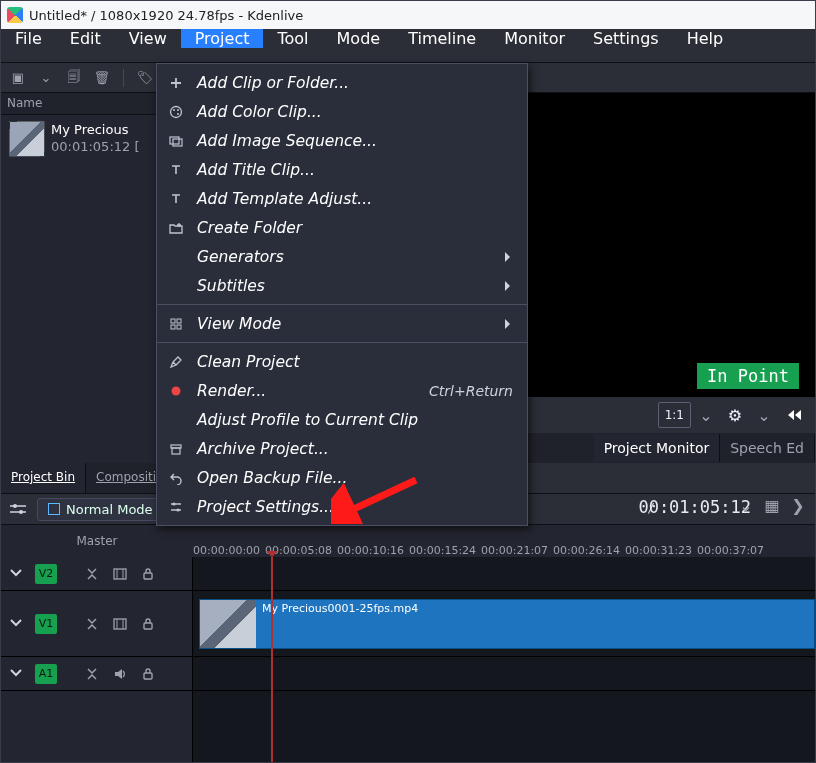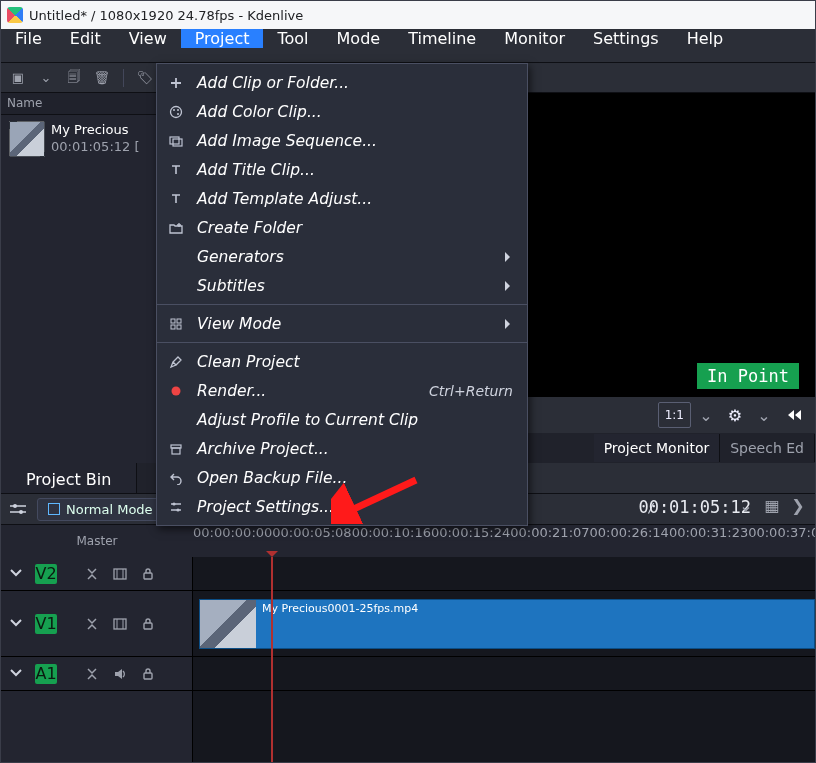--- a/index.html
+++ b/index.html
@@ -49,34 +49,34 @@
   .playrow{position:absolute;left:0;right:0;bottom:30px;height:36px;display:flex;align-items:center;padding:0 8px;gap:6px;background:var(--bg);}
   .playrow .btn{width:28px;height:26px;display:flex;align-items:center;justify-content:center;border:1px solid transparent;border-radius:2px;color:#eef;}
   .playrow .btn.box{border-color:#5a5f73;}
   .scrub{position:absolute;left:0;right:0;bottom:66px;height:6px;background:#000;}
   .scrub .bar{position:absolute;left:0;top:0;bottom:0;background:var(--accent-bar);}
   .tabsrow{position:absolute;left:0;right:0;bottom:0;height:30px;display:flex;align-items:center;background:#20222b;}
   .tab{padding:6px 10px;font-size:14px;color:var(--text-dim);border-right:1px solid var(--border);}
   .tab.active{background:var(--bg2);color:#fff;}
   
   .bintabs{position:absolute;left:0px;top:462px;height:30px;display:flex;background:#20222b;}
-  .bintabs .tab{padding:7px 25px;font-size:16px;}
+  .bintabs .tab{padding:7px 10px;font-size:12px;text-decoration:underline;}
   
   .moderow{position:absolute;top:492px;left:0;right:0;height:32px;background:var(--bg);display:flex;align-items:center;padding:0 8px;gap:10px;color:var(--text-dim);border-top:1px solid var(--border);border-bottom:1px solid var(--border);}
   .chip{display:flex;align-items:center;gap:6px;background:#2f3341;border:1px solid #444a5f;border-radius:3px;padding:3px 10px;font-size:13px;color:#dfe;}
   .chip .sq{width:12px;height:12px;border:1.5px solid #5fb8ff;}
   
   .timeline{position:absolute;top:524px;left:0;right:0;bottom:0;background:var(--bg3);}
   .track-labels{position:absolute;left:0;top:32px;bottom:0;width:192px;background:var(--bg2);border-right:1px solid #000;}
-  .ruler{position:absolute;left:192px;right:0;top:0;height:32px;background:var(--bg2);display:flex;align-items:flex-start;color:var(--text-dim);font-size:13px;}
+  .ruler{position:absolute;left:192px;right:0;top:0;height:32px;background:var(--bg2);display:flex;align-items:flex-end;color:var(--text-dim);font-size:11px;}
   .ruler span{flex:0 0 72px;text-align:left;}
   .masterlbl{position:absolute;left:0;top:0;width:192px;height:32px;display:flex;align-items:center;justify-content:center;font-size:12px;color:var(--text-dim);background:var(--bg2);}
   .trk{height:66px;border-bottom:1px solid #000;display:flex;align-items:center;gap:8px;padding:0 8px;}
   .trk.small{height:34px;}
-  .vchip{width:22px;height:20px;background:#16a050;color:#0b1a10;font-size:16px;display:flex;align-items:center;justify-content:center;border-radius:2px;}
+  .vchip{width:22px;height:20px;background:#16a050;color:#0b1a10;font-size:11px;display:flex;align-items:center;justify-content:center;border-radius:2px;}
   .trkicons{display:flex;gap:10px;margin-left:18px;color:#9da2b0;}
   .chev{width:18px;height:18px;color:#cfd3de;}
   .tracks{position:absolute;left:192px;right:0;top:32px;bottom:0;background:#15171e;}
   .trow{height:66px;border-bottom:1px solid #000;position:relative;padding-left:37px;}
   .trow.small{height:34px;}
   .clip{position:absolute;left:6px;top:8px;height:50px;right:0;background:var(--clip);border:1px solid #0b4e86;color:#fff;font-size:11px;display:flex;align-items:flex-start;}
   .clip .cthumb{width:56px;height:100%;background:linear-gradient(135deg,#a5afc0 0 45%,#5b6578 45% 60%,#c9cfd9 60% 100%);}
   .clip .ctxt{padding:2px 6px;}
   .playhead{position:absolute;left:78px;top:0;bottom:0;width:2px;background:#b03030;}
   .playhead:before{content:"";position:absolute;top:-6px;left:-5px;border:6px solid transparent;border-top-color:#b03030;}

